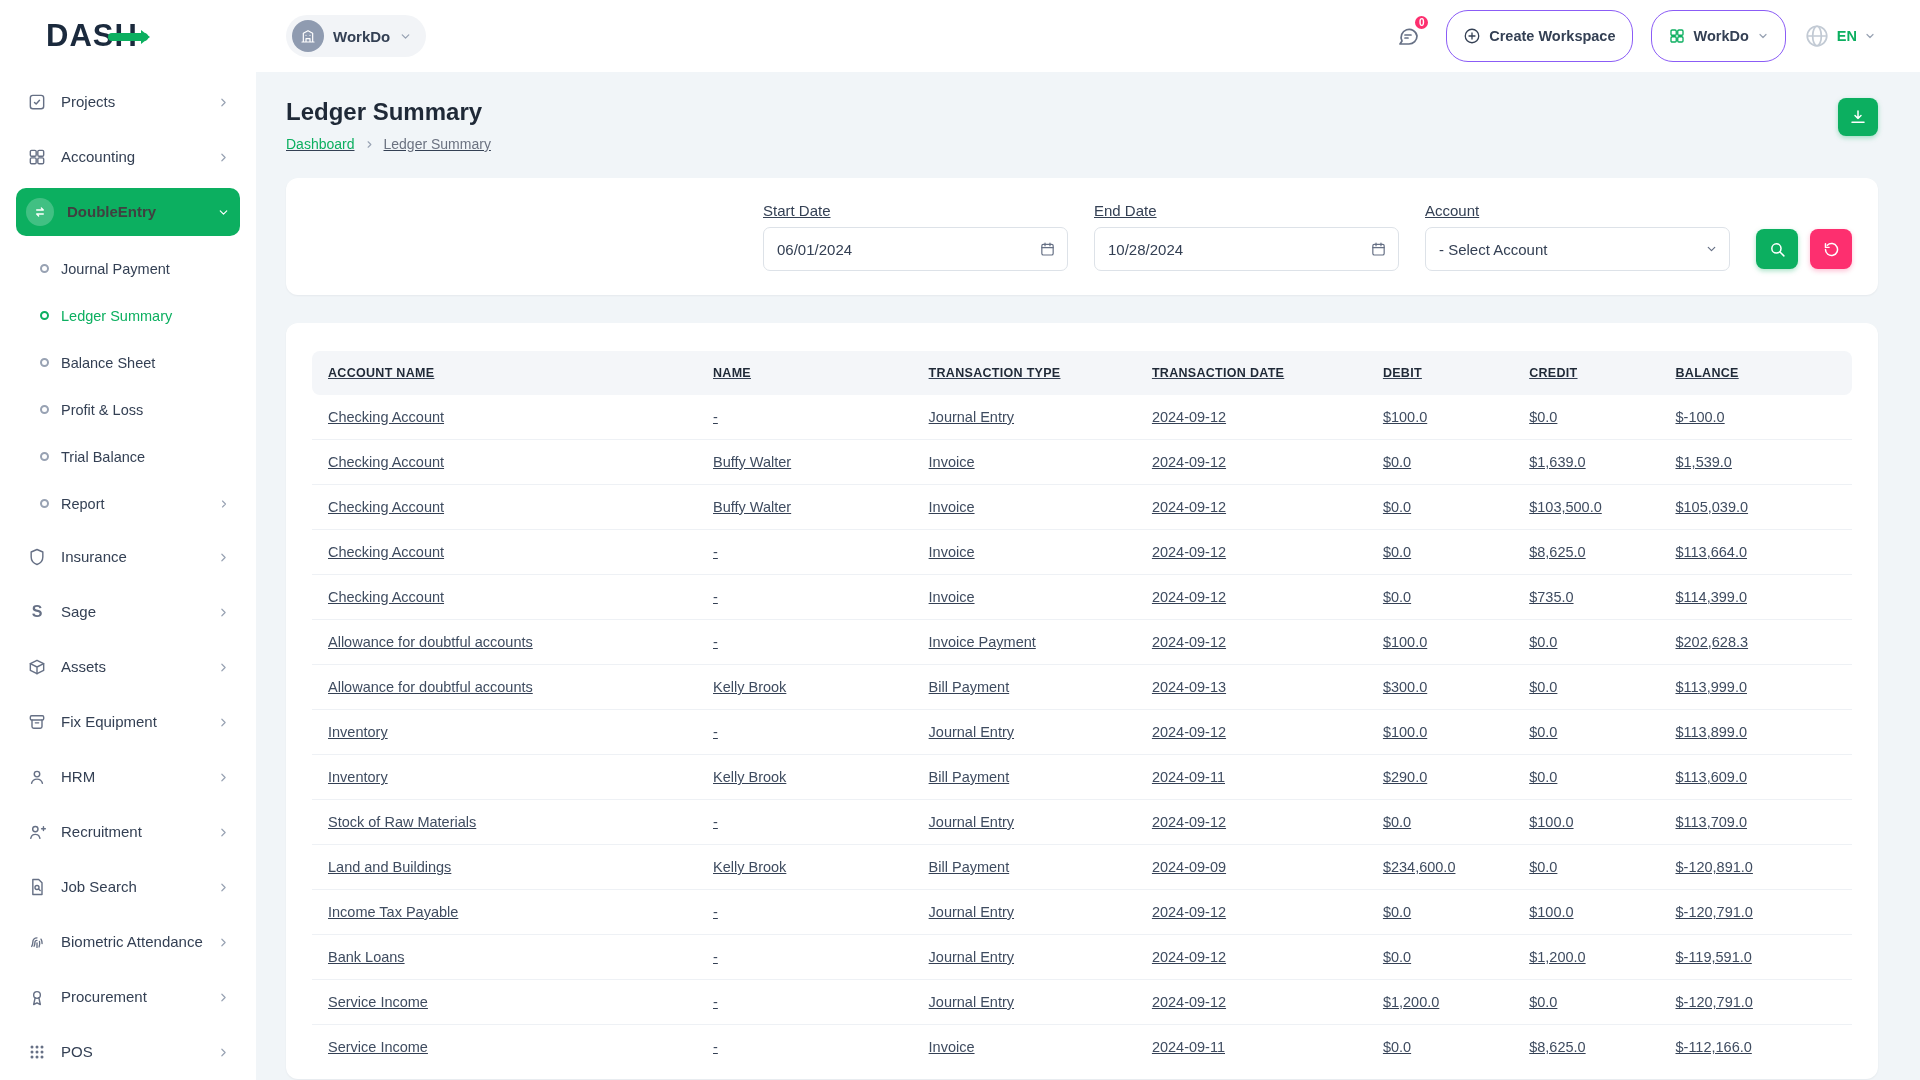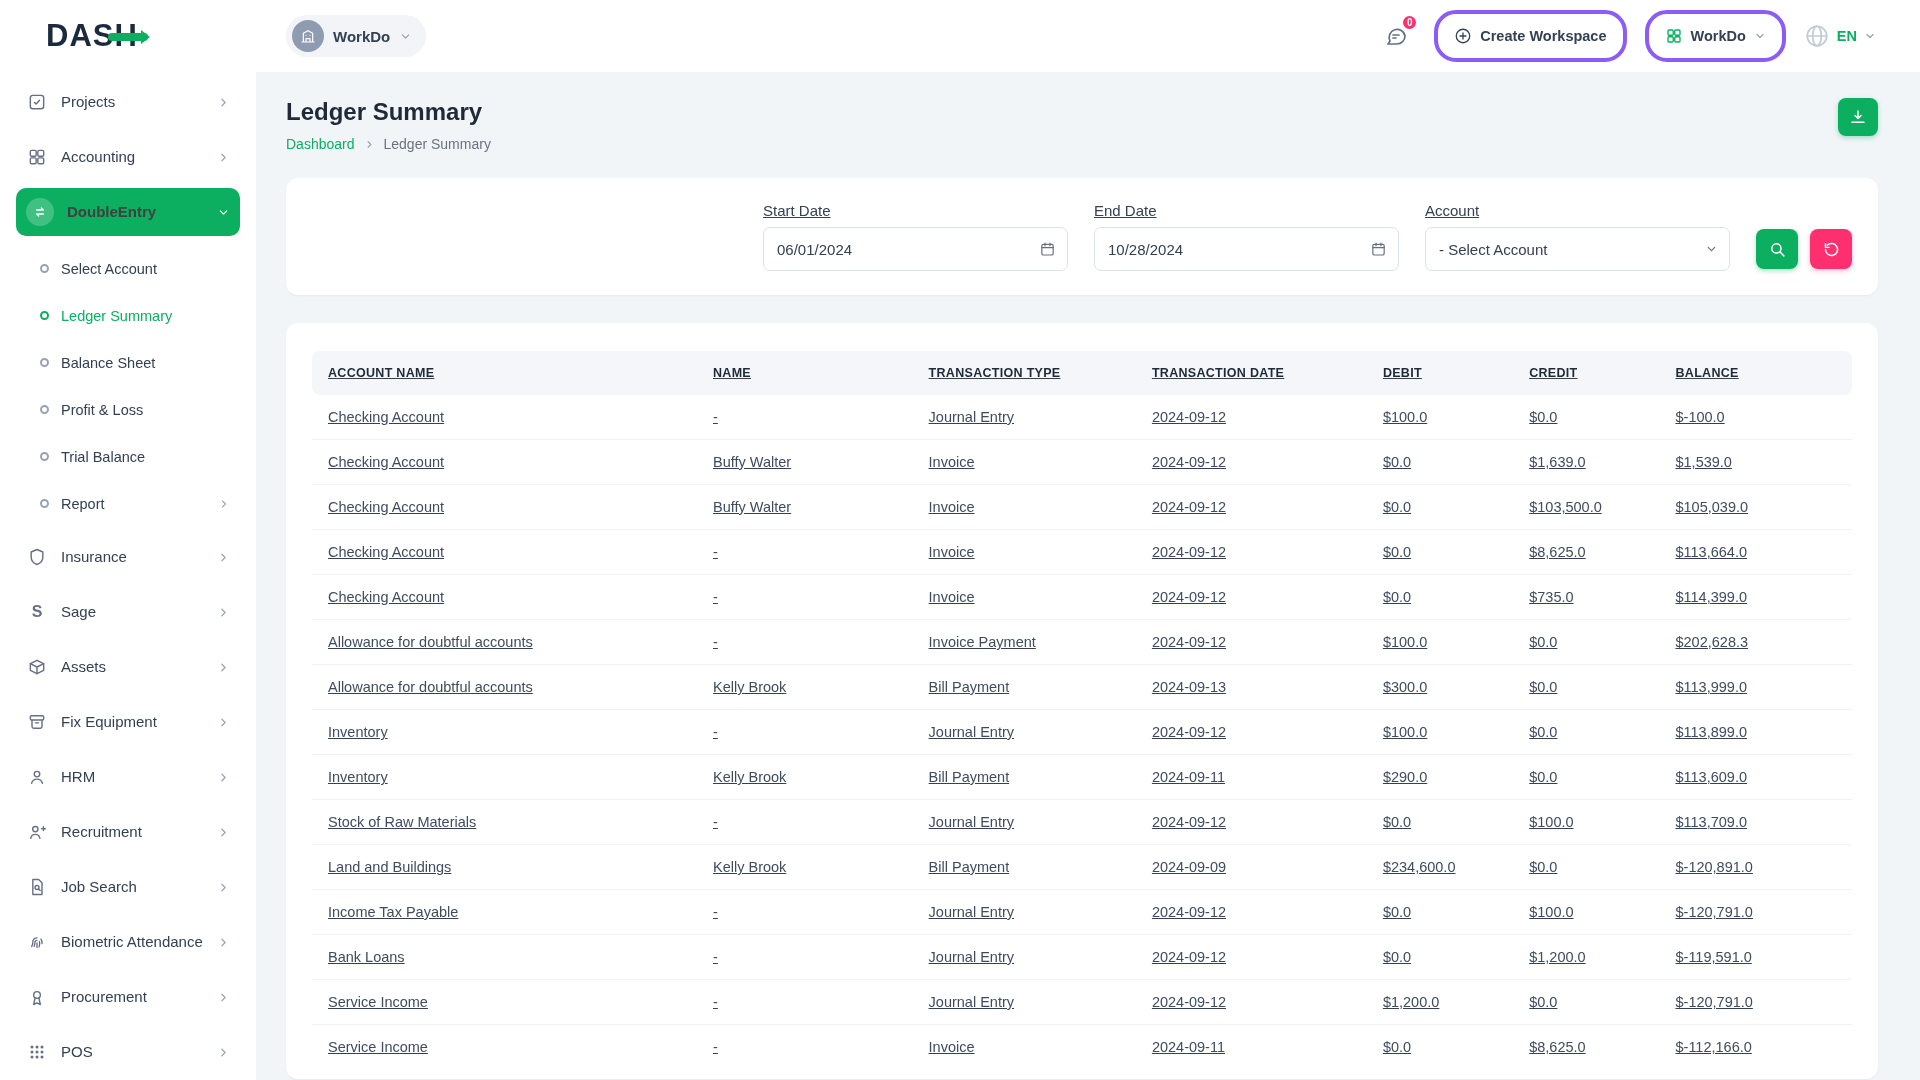--- a/index.html
+++ b/index.html
@@ -14,21 +14,21 @@
   .logo-bar { position:absolute; right:-10px; top:15px; width:40px; height:8px; background:#0caf60; border-radius:4px; }
   .logo-bar:after { content:""; position:absolute; right:-2px; top:-3px; border-left:9px solid #0caf60; border-top:7px solid transparent; border-bottom:7px solid transparent; }
 
   .ws-pill { display:flex; align-items:center; gap:9px; background:#f2f4f7; border-radius:24px; padding:5px 14px 5px 6px; cursor:pointer; margin-left:30px; }
   .ws-avatar { width:32px; height:32px; border-radius:50%; background:#8f9bb0; display:flex; align-items:center; justify-content:center; color:#fff; }
   .ws-pill .lbl { font-size:15px; font-weight:600; color:#344054; }
 
   .header-right { margin-left:auto; margin-right:44px; display:flex; align-items:center; gap:18px; }
   .icon-btn { position:relative; width:40px; height:40px; display:flex; align-items:center; justify-content:center; color:#667085; cursor:pointer; }
   .badge { position:absolute; top:-2px; right:-2px; min-width:17px; height:17px; border-radius:9px; background:#fd2f6f; color:#fff; font-size:10px; font-weight:700; display:flex; align-items:center; justify-content:center; border:2px solid #fff; }
-  .pill-btn { display:flex; align-items:center; gap:8px; height:52px; padding:0 16px; border:4px solid #8b5cf6; border-radius:22px; background:#fff; font-size:14.5px; font-weight:600; color:#344054; cursor:pointer; }
+  .pill-btn { display:flex; align-items:center; gap:8px; height:52px; padding:0 16px; border:1px solid #8b5cf6; border-radius:22px; background:#fff; font-size:14.5px; font-weight:600; color:#344054; cursor:pointer; }
   .lang { display:flex; align-items:center; gap:7px; cursor:pointer; }
   .lang .code { font-size:14.5px; font-weight:700; color:#0caf60; }
 
   .chev { display:inline-flex; color:#98a2b3; }
   .chev.down { transform:rotate(90deg); }
   .chev.white { color:#fff; }
 
   
   .sidebar { position:fixed; top:72px; left:0; bottom:0; width:256px; background:#fff; padding:6px 16px 10px; overflow:hidden; z-index:10; }
   .side-item { display:flex; align-items:center; gap:13px; min-height:48px; padding:5px 10px; border-radius:10px; cursor:pointer; margin-bottom:7px; color:#344054; }
@@ -43,21 +43,21 @@
   .dot { width:9px; height:9px; border:2px solid #98a2b3; border-radius:50%; flex:0 0 auto; }
   .sub-item .lb { font-size:14.5px; flex:1; }
   .sub-item.active { color:#0caf60; }
   .sub-item.active .dot { border-color:#0caf60; }
   .s-letter { font-size:16px; font-weight:700; line-height:1; }
 
   
   .main { margin-left:256px; padding:26px 42px 0 30px; }
   .page-head { display:flex; align-items:flex-start; }
   .page-title { font-size:24px; font-weight:600; color:#1f2937; }
-  .breadcrumb { margin-top:10px; display:flex; align-items:center; gap:9px; font-size:14px; }
+  .breadcrumb { margin-top:10px; display:flex; align-items:center; gap:9px; font-size:14px;text-decoration:underline; }
   .breadcrumb .home { color:#0caf60; cursor:pointer; }
   .breadcrumb .sep { color:#98a2b3; }
   .breadcrumb .cur { color:#6b7280; }
   .export-btn { margin-left:auto; width:40px; height:38px; border-radius:8px; background:#0caf60; color:#fff; display:flex; align-items:center; justify-content:center; cursor:pointer; box-shadow:0 2px 5px rgba(12,175,96,.35); }
 
   .card { background:#fff; border-radius:12px; box-shadow:0 1px 2px rgba(16,24,40,.05);text-decoration:underline; }
   .filter-card { margin-top:26px; padding:24px 26px; display:flex; justify-content:flex-end; align-items:flex-end; gap:26px; }
   .field { display:flex; flex-direction:column; }
   .field .flabel { font-size:15px; color:#344054; margin-bottom:8px; }
   .input-wrap { position:relative; }
@@ -192,21 +192,21 @@
     <span class="chev down white">
         <svg width="13" height="13" viewBox="0 0 24 24" fill="none" stroke="currentColor" stroke-width="2.2" stroke-linecap="round" stroke-linejoin="round">
           <path d="M9 6l6 6-6 6"></path>
         </svg>
       </span>
   </div>
 
   <div class="submenu">
     <div class="sub-item">
       <span class="dot"></span>
-      <span class="lb">Select Account</span>
+      <span class="lb">Journal Payment</span>
     </div>
     <div class="sub-item active">
       <span class="dot"></span>
       <span class="lb">Ledger Summary</span>
     </div>
     <div class="sub-item">
       <span class="dot"></span>
       <span class="lb">Balance Sheet</span>
     </div>
     <div class="sub-item">

